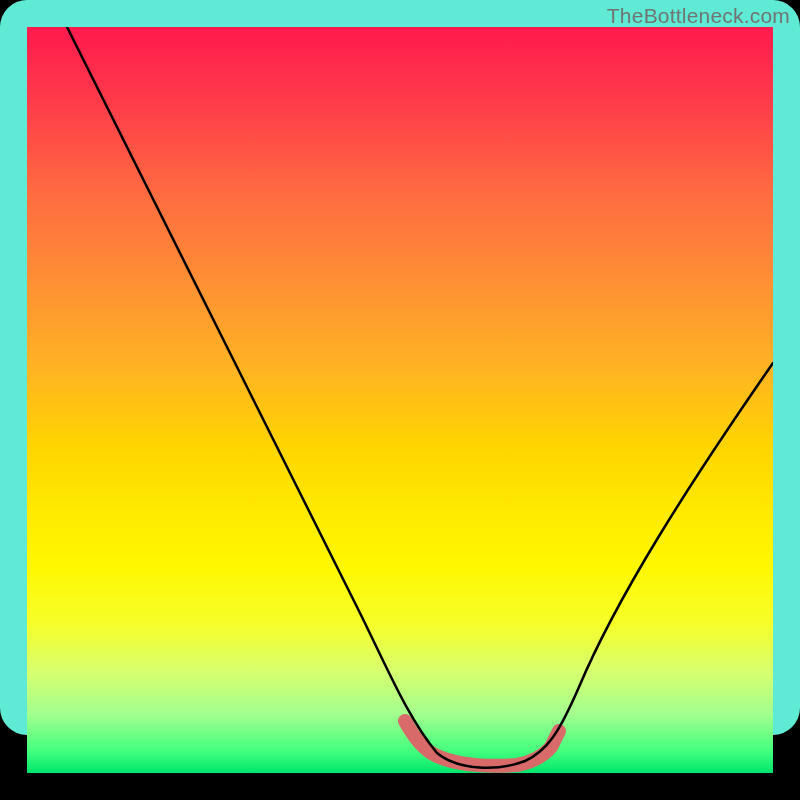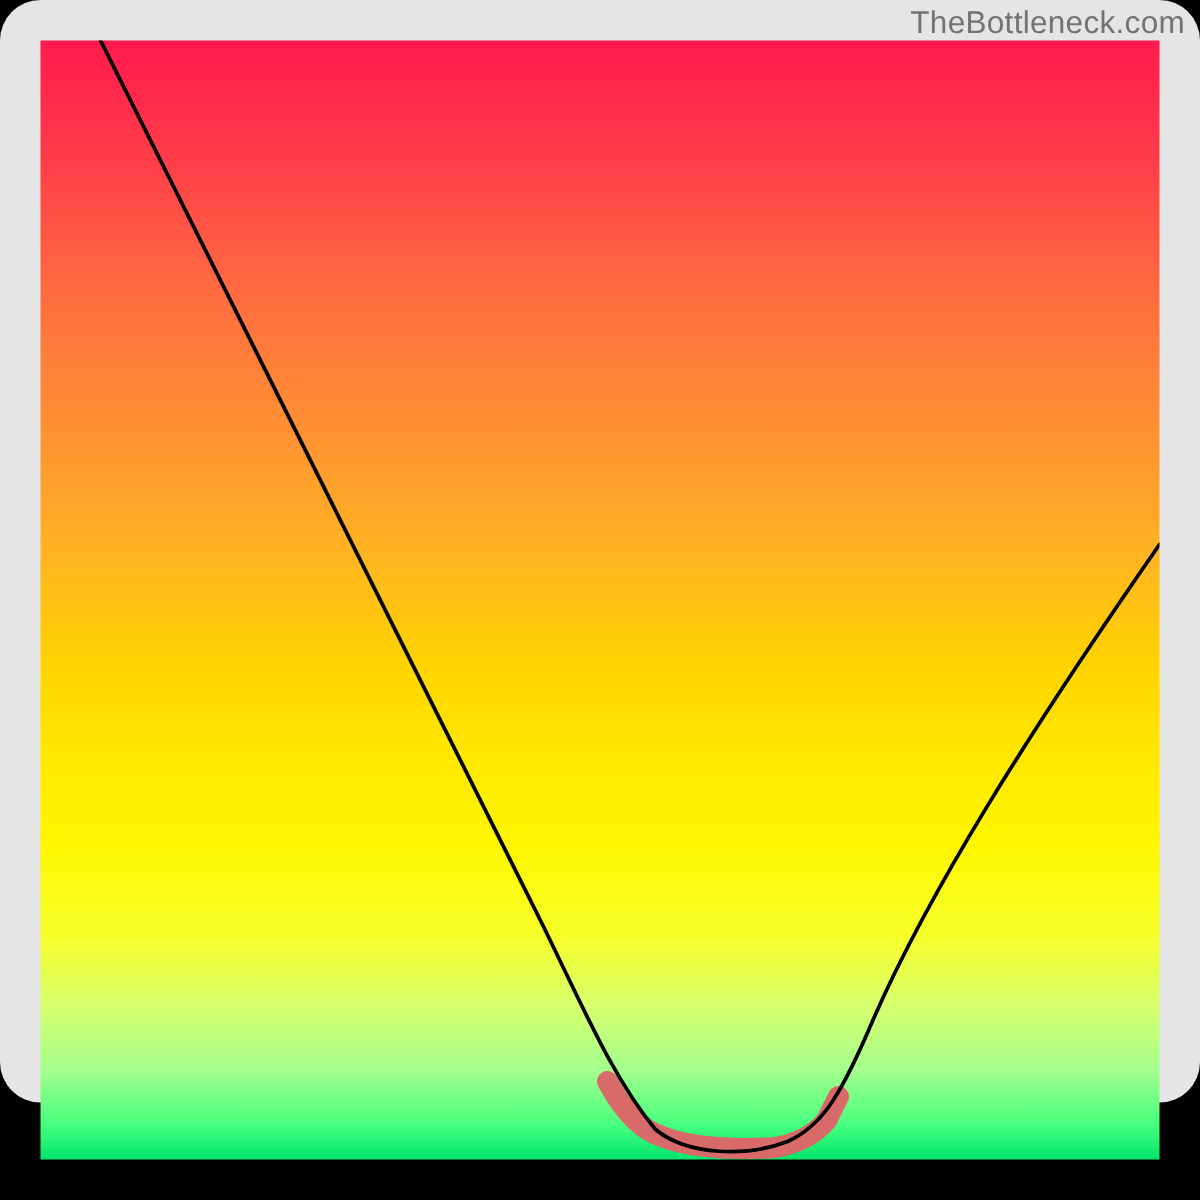--- a/index.html
+++ b/index.html
@@ -10,21 +10,21 @@
     background: #000;
     overflow: hidden;
     font-family: Arial, Helvetica, sans-serif;
   }
   .frame {
     position: absolute;
     left: 0;
     top: 0;
     width: 800px;
     height: 735px;
-    background: #e5e5e5;
+    background: #5eead4;
     border-radius: 27px;
   }
   .plot-area {
     position: absolute;
     left: 27px;
     top: 27px;
     width: 746px;
     height: 746px;
     background: linear-gradient(to bottom,
       #ff1a4d 0%,

